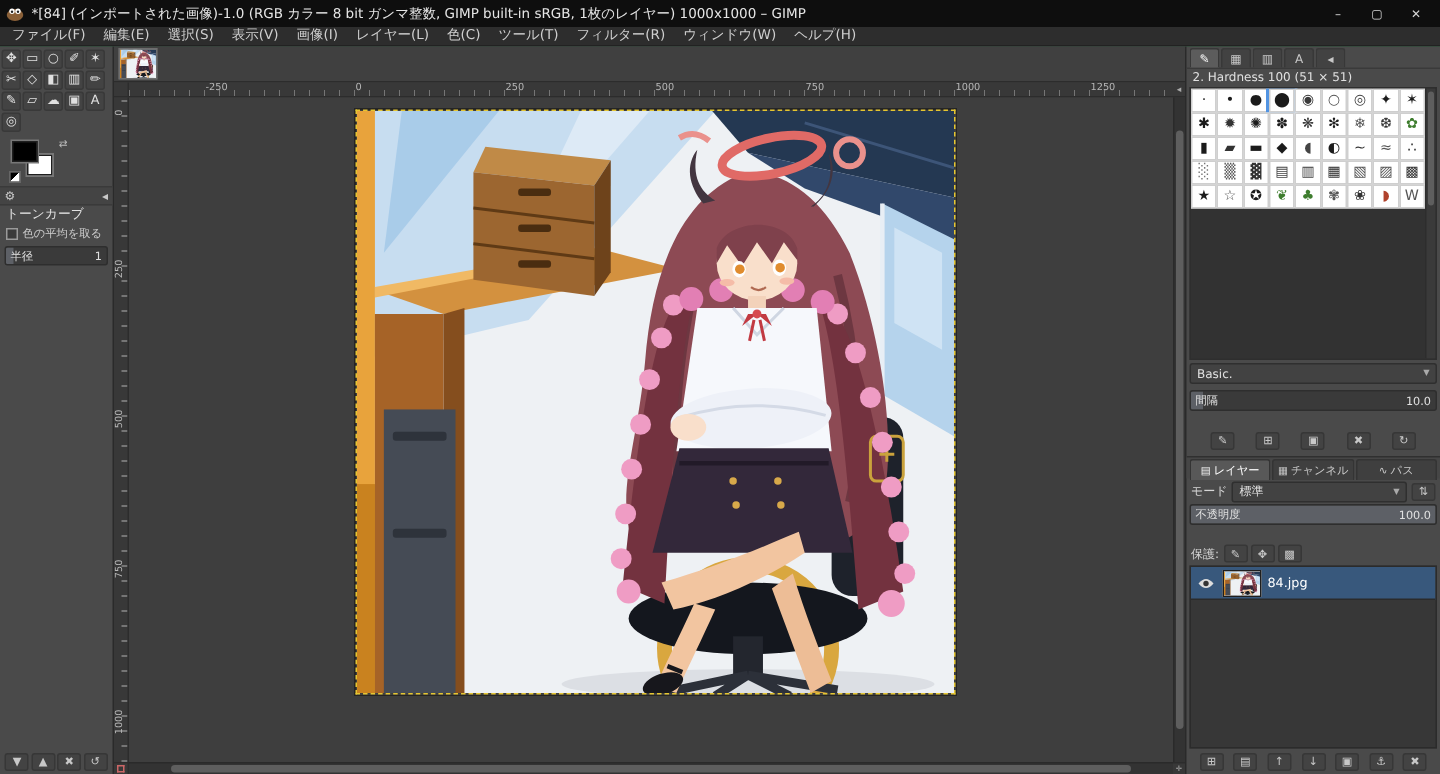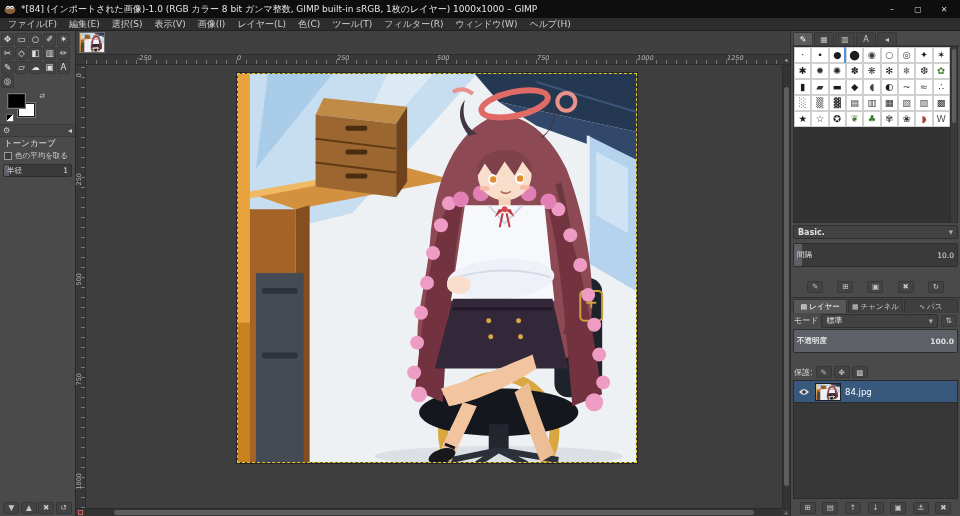--- a/index.html
+++ b/index.html
@@ -40,21 +40,21 @@
   .slider-label{position:relative;font-size:7.5px;color:#e0e0e0;padding-left:3px;flex:1;white-space:nowrap;overflow:hidden;}
   .slider-value{position:relative;font-size:7.5px;color:#e0e0e0;padding-right:3px;}
   .flex-sp{flex:1;}
   .btn-row{height:16px;display:flex;align-items:center;justify-content:space-evenly;padding:1px 2px;flex:none;}
   .sm-btn{min-width:16px;height:12px;background:#434343;border:1px solid #373737;border-radius:2px;color:#c8c8c8;font-size:7.5px;display:flex;align-items:center;justify-content:center;line-height:1;}
 
   
   .canvas-col{flex:1;display:flex;flex-direction:column;min-width:0;background:#3e3e3e;}
   .tabstrip{height:24px;background:#404040;border-bottom:1px solid #2c2c2c;display:flex;align-items:center;padding-left:3px;flex:none;}
   .image-tab{width:26px;height:21px;background:#5a5a5a;border:1px solid #6e6e6e;display:flex;align-items:center;justify-content:center;overflow:hidden;}
-  .ruler-row{height:10px;display:flex;flex:none;font-style:italic;}
+  .ruler-row{height:10px;display:flex;flex:none;}
   .ruler-corner{width:10px;background:#383838;border-right:1px solid #2c2c2c;border-bottom:1px solid #2c2c2c;}
   .hruler{flex:1;position:relative;overflow:hidden;background-color:#383838;border-bottom:1px solid #2c2c2c;
     background-image:repeating-linear-gradient(90deg,#757575 0 1px,transparent 1px 10px);
     background-size:100% 4px;background-repeat:no-repeat;background-position:0 100%;}
   .hruler .lbl{position:absolute;top:0;font-size:6.5px;color:#b8b8b8;line-height:6.5px;}
   .corner-btn{width:8px;background:#383838;border-bottom:1px solid #2c2c2c;font-size:6px;color:#aaa;display:flex;align-items:center;justify-content:center;}
   .canvas-mid{flex:1;display:flex;min-height:0;}
   .vruler{width:10px;position:relative;overflow:hidden;background-color:#383838;border-right:1px solid #2c2c2c;flex:none;
     background-image:repeating-linear-gradient(0deg,#757575 0 1px,transparent 1px 10px);
     background-size:4px 100%;background-repeat:no-repeat;background-position:100% 0;}
@@ -81,24 +81,24 @@
   .dock-tab{width:20px;height:13px;display:flex;align-items:center;justify-content:center;font-size:8px;background:#424242;border:1px solid #383838;border-bottom:none;color:#c8c8c8;border-radius:2px 2px 0 0;}
   .dock-tab[data-active="true"]{background:#5c5c5c;color:#fff;}
   .filter-row{height:15px;padding:1px 2px;flex:none;}
   .filter-input{width:100%;height:13px;background:#3a3a3a;border:1px solid #2d2d2d;color:#a8a8a8;font-size:7.5px;padding:0 3px;border-radius:2px;outline:none;}
   .brush-label{height:12px;font-size:8px;color:#e0e0e0;padding:0 4px;line-height:12px;white-space:nowrap;overflow:hidden;flex:none;}
   .brush-area{flex:3;display:flex;min-height:90px;border:1px solid #2e2e2e;margin:0 2px;background:#323232;overflow:hidden;}
   .brush-grid{flex:1;display:flex;flex-wrap:wrap;align-content:flex-start;}
   .bcell{width:calc(100%/9);height:16px;background:#fff;border:1px solid #cfcfcf;display:flex;align-items:center;justify-content:center;font-size:9.5px;color:#1b1b1b;overflow:hidden;line-height:1;}
   .brush-scroll{width:7px;background:#3a3a3a;border-left:1px solid #2d2d2d;position:relative;flex:none;}
   .brush-scroll .thumb{position:absolute;left:1px;right:1px;top:2px;height:42%;background:#5e5e5e;border-radius:3px;}
-  .combo-row{height:16px;margin:2px 2px 0;display:flex;flex:none;font-weight:bold;}
+  .combo-row{height:16px;margin:2px 2px 0;display:flex;flex:none;}
   .combo{flex:1;height:14px;background:#424242;border:1px solid #2f2f2f;border-radius:2px;display:flex;align-items:center;padding:0 4px;font-size:8px;color:#e0e0e0;}
   .combo .arrow{margin-left:auto;font-size:5.5px;color:#aaa;}
-  .rd-slider{height:24px;margin:2px 2px 12px;flex:none;justify-content:space-between;}
+  .rd-slider{height:14px;margin:2px 2px 12px;flex:none;justify-content:space-between;}
   .layers-tabs{height:15px;display:flex;gap:1px;padding:1px 2px 0;border-top:1px solid #303030;background:#464646;margin-top:2px;flex:none;}
   .ltab{flex:1;height:14px;background:#3f3f3f;border:1px solid #343434;border-bottom:none;display:flex;align-items:center;justify-content:center;font-size:7.5px;color:#c8c8c8;gap:2px;border-radius:2px 2px 0 0;white-space:nowrap;overflow:hidden;}
   .ltab[data-active="true"]{background:#585858;color:#fff;}
   .ltab .gl{font-size:7px;}
   .mode-row{height:17px;display:flex;align-items:center;gap:3px;padding:1px 3px;flex:none;}
   .mode-row .lab{font-size:8px;flex:none;font-family:Liberation Serif, serif;}
   .lock-row{height:14px;display:flex;align-items:center;gap:3px;padding:0 3px;font-size:8px;flex:none;}
   .lock-btn{width:16px;height:12px;background:#434343;border:1px solid #373737;border-radius:2px;color:#c8c8c8;font-size:7.5px;display:flex;align-items:center;justify-content:center;}
   .layer-list{flex:2;background:#373737;margin:1px 2px;border:1px solid #2b2b2b;min-height:60px;overflow:hidden;}
   .layer-row{height:22px;display:flex;align-items:center;gap:4px;padding:0 3px;background:#38587c;border-bottom:1px solid #2b2b2b;}
@@ -358,20 +358,21 @@
 
     <div class="right-dock">
       <div class="dock-tabs">
 
       <button class="dock-tab" data-active="true">✎</button>
           <button class="dock-tab">▦</button>
           <button class="dock-tab">▥</button>
           <button class="dock-tab">A</button>
           <button class="dock-tab">◂</button>
         </div>
+      <div class="brush-label">2. Hardness 100 (51 × 51)</div>
       <div class="brush-area">
         <div class="brush-grid">
 
         <span class="bcell" style="color: rgb(27, 27, 27);">·</span>
             <span class="bcell" style="color: rgb(27, 27, 27);">•</span>
             <span class="bcell" style="color: rgb(27, 27, 27);">●</span>
             <span class="bcell" style="color: rgb(27, 27, 27); outline: rgb(82, 148, 226) solid 2px;">⬤</span>
             <span class="bcell" style="color: rgb(58, 58, 58);">◉</span>
             <span class="bcell" style="color: rgb(85, 85, 85);">○</span>
             <span class="bcell" style="color: rgb(68, 68, 68);">◎</span>
@@ -455,21 +456,21 @@
           </span>
         </div>
       <div class="mode-row">
         <span class="lab">モード</span>
         <span class="combo">
           <span>標準</span>
             <span class="arrow">▼</span>
         </span>
         <button class="sm-btn">⇅</button>
       </div>
-      <div class="slider-row rd-slider" style="margin-top:0;font-weight:bold;">
+      <div class="slider-row rd-slider" style="margin-top:0;">
         <span class="slider-fill" style="width: 100%;"></span>
         <span class="slider-label">不透明度</span>
         <span class="slider-value">100.0</span>
       </div>
       <div class="lock-row">
         <span>保護:</span>
         <span style="display:flex;gap:2px;">
 
         <button class="lock-btn">✎</button>
             <button class="lock-btn">✥</button>

